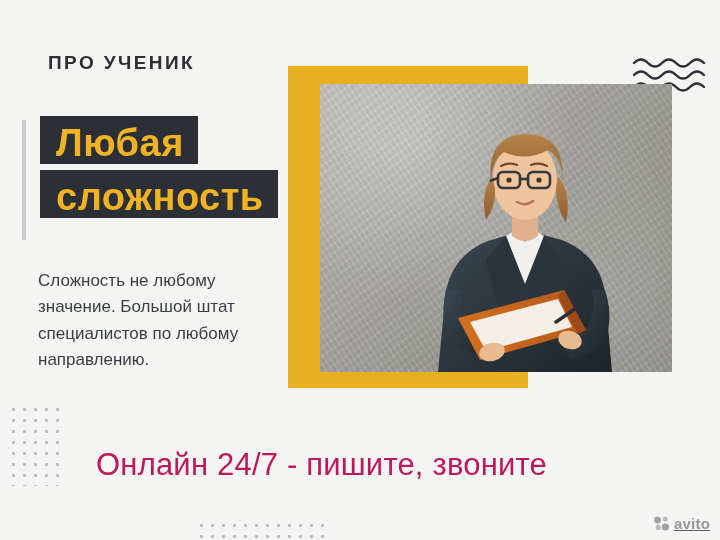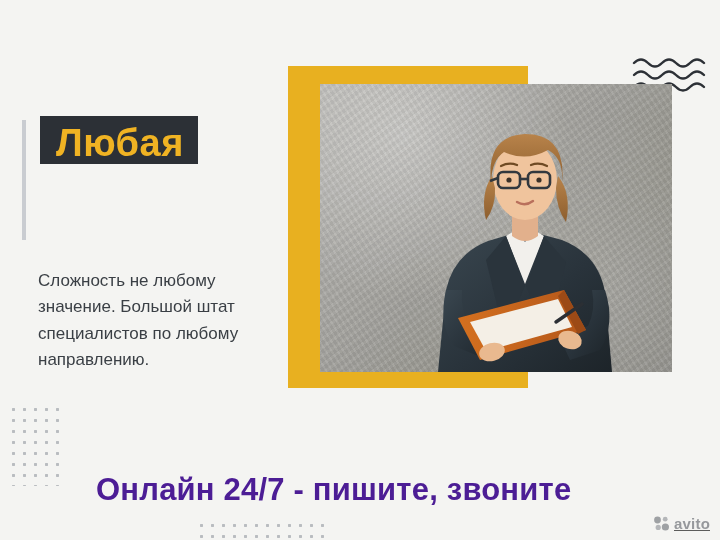--- a/index.html
+++ b/index.html
@@ -133,24 +133,24 @@
   }
   .photo-fig {
     position: absolute;
     inset: 0;
   }
 
   
   .bottom-line {
     position: absolute;
     left: 96px;
-    top: 472px;
+    top: 447px;
     font-size: 31px;
-    font-weight: bold;
-    color: #4c1d95;
+    font-weight: normal;
+    color: #be185d;
     letter-spacing: 0.2px;
   }
 
   
   .watermark {
     position: absolute;
     right: 10px;
     bottom: 8px;
     display: flex;
     align-items: flex-start;
@@ -174,26 +174,28 @@
   <div class="dots dots-bottom"></div>
 
   <svg class="squiggle" viewBox="0 0 74 40">
     <g fill="none" stroke="#2c3036" stroke-width="2.4" stroke-linecap="round">
       <path d="M2 7 q7 -7 14 0 t14 0 t14 0 t14 0 t14 0"></path>
       <path d="M2 19 q7 -7 14 0 t14 0 t14 0 t14 0 t14 0"></path>
       <path d="M2 31 q7 -7 14 0 t14 0 t14 0 t14 0 t14 0"></path>
     </g>
   </svg>
 
+  <div class="eyebrow">ПРО УЧЕНИК</div>
 
   <div class="headline">
     <div class="headline-bar"></div>
     <div style="padding-left:18px">
       <div class="headline-line l1">Любая</div>
       <br>
+      <div class="headline-line l2">сложность</div>
     </div>
   </div>
 
   <div class="lead">Сложность не любому значение. Большой штат специалистов по любому направлению.</div>
 
   <div class="yellow-frame"></div>
 
   <div class="photo">
     <div class="photo-bg"></div>
     <div class="photo-grain"></div>

